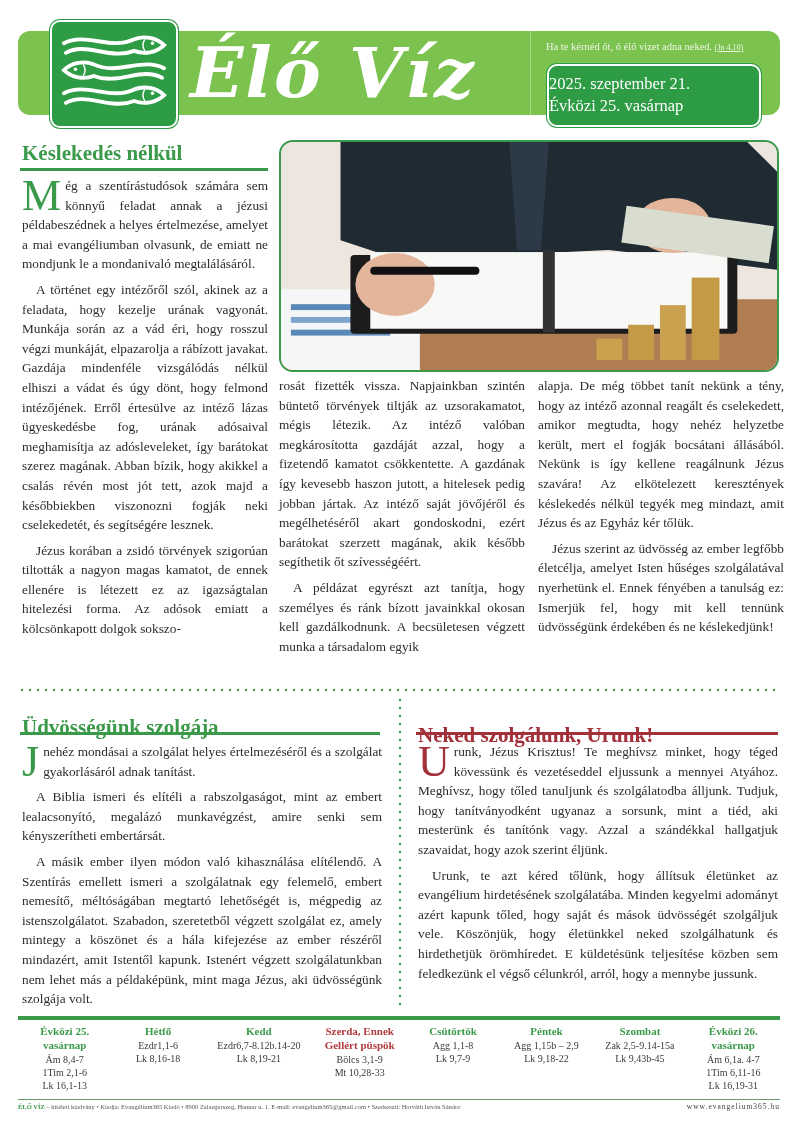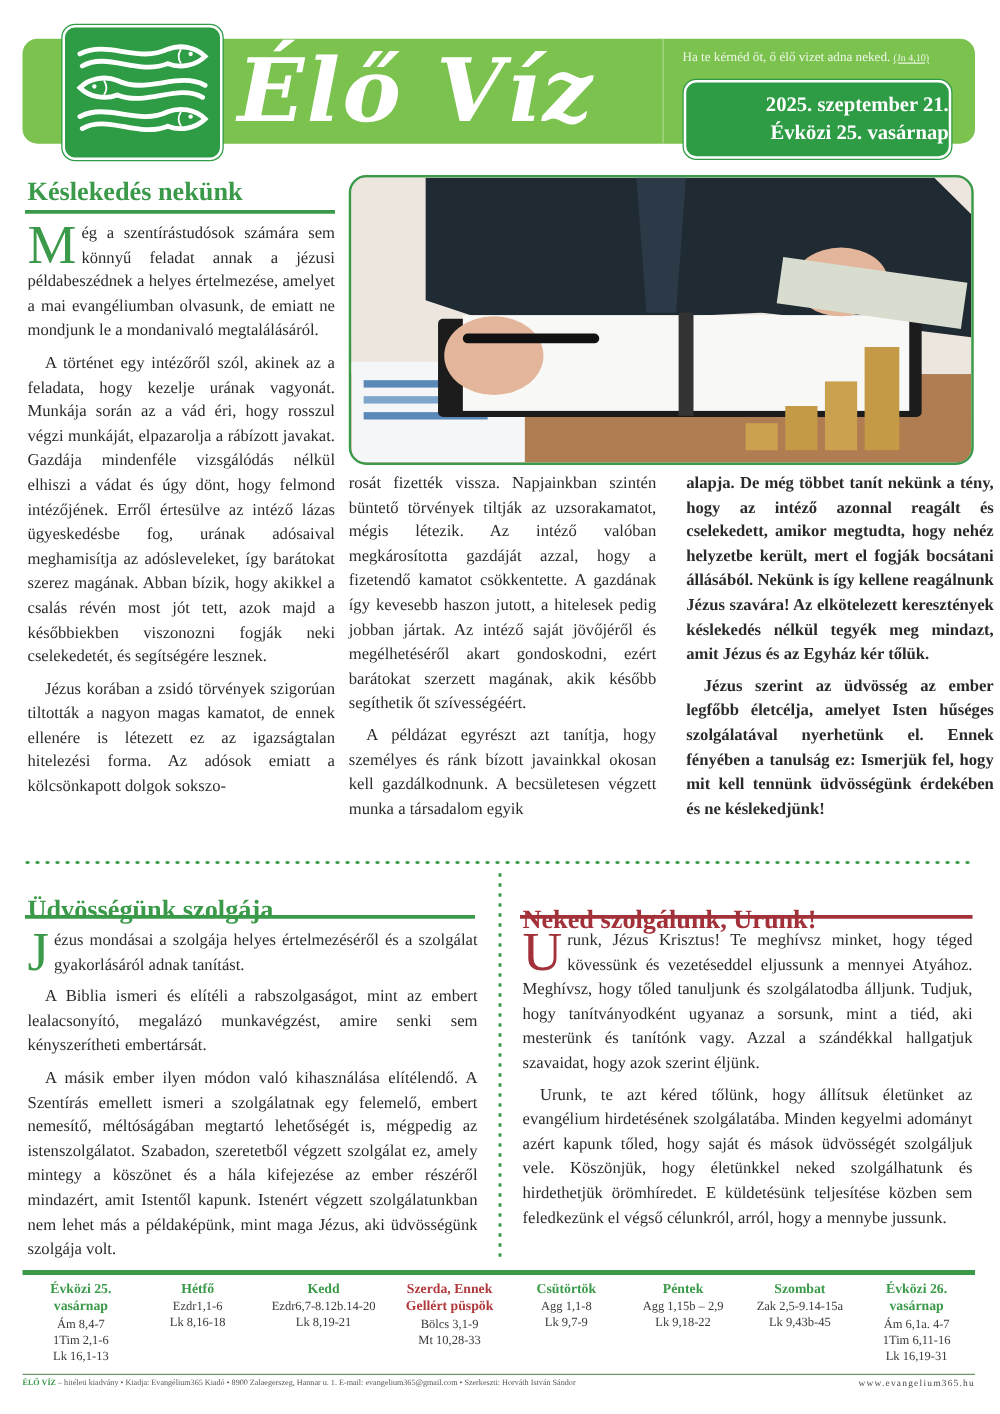--- a/index.html
+++ b/index.html
@@ -28,21 +28,21 @@
   }
   .motto {
     position: absolute; left: 546px; top: 41px; width: 226px;
     font-size: 10.5px; color: #eef7e6; white-space: nowrap;
   }
   .motto .ref { font-size: 8px; text-decoration: underline; }
   .date-box {
     position: absolute; left: 547px; top: 64px; width: 214px; height: 63px;
     background: #2e9b45; border: 2px solid #ffffff; border-radius: 10px;
     box-shadow: 0 0 0 1px #2e9b45;
-    color: #ffffff; text-align: right; font-weight: bold; font-size: 16.5px; line-height: 22px;
+    color: #ffffff; text-align: left; font-weight: normal; font-size: 16.5px; line-height: 22px;
     padding-top: 7px;
   }
 
   
   .heading {
     position: absolute; font-weight: bold; font-size: 21px; line-height: 26px;
   }
   .heading.green { color: #3b9a4a; }
   .heading.red { color: #a3313a; }
   .rule { position: absolute; height: 3px; }
@@ -139,21 +139,21 @@
 <div class="motto">
   <span>Ha te kérnéd őt, ő élő vizet adna neked.</span>
   <span class="ref">(Jn 4,10)</span>
 </div>
 
 <div class="date-box">
   <div>2025. szeptember 21.</div>
   <div>Évközi 25. vasárnap</div>
 </div>
 
-<div class="heading green" style="left:22px; top:140px;">Késlekedés nekünk</div>
+<div class="heading green" style="left:22px; top:140px;">Késlekedés nélkül</div>
 <div class="rule green" style="left:20px; top:168px; width:248px;"></div>
 
 <div class="col" style="left:22px; top:176px; width:246px; height:500px;">
   <p class="first"><span class="dropcap green">M</span><span>ég a szentírástudósok számára sem könnyű feladat annak a jézusi példabeszédnek a helyes értelmezése, amelyet a mai evangéliumban olvasunk, de emiatt ne mondjunk le a mondanivaló megtalálásáról.</span></p>
   <p>A történet egy intézőről szól, akinek az a feladata, hogy kezelje urának vagyonát. Munkája során az a vád éri, hogy rosszul végzi munkáját, elpazarolja a rábízott javakat. Gazdája mindenféle vizsgálódás nélkül elhiszi a vádat és úgy dönt, hogy felmond intézőjének. Erről értesülve az intéző lázas ügyeskedésbe fog, urának adósaival meghamisítja az adósleveleket, így barátokat szerez magának. Abban bízik, hogy akikkel a csalás révén most jót tett, azok majd a későbbiekben viszonozni fogják neki cselekedetét, és segítségére lesznek.</p>
   <p>Jézus korában a zsidó törvények szigorúan tiltották a nagyon magas kamatot, de ennek ellenére is létezett ez az igazságtalan hitelezési forma. Az adósok emiatt a kölcsönkapott dolgok sokszo-</p>
 </div>
 
 <div class="photo">
   <svg viewBox="0 0 500 232" preserveAspectRatio="none">
@@ -185,33 +185,33 @@
     <rect x="382" y="166" width="26" height="56" fill="#c9a14f"></rect>
     <rect x="414" y="138" width="28" height="84" fill="#c49a47"></rect>
   </svg>
 </div>
 
 <div class="col" style="left:279px; top:376px; width:246px; height:300px;">
   <p class="first">rosát fizették vissza. Napjainkban szintén büntető törvények tiltják az uzsorakamatot, mégis létezik. Az intéző valóban megkárosította gazdáját azzal, hogy a fizetendő kamatot csökkentette. A gazdának így kevesebb haszon jutott, a hitelesek pedig jobban jártak. Az intéző saját jövőjéről és megélhetéséről akart gondoskodni, ezért barátokat szerzett magának, akik később segíthetik őt szívességéért.</p>
   <p>A példázat egyrészt azt tanítja, hogy személyes és ránk bízott javainkkal okosan kell gazdálkodnunk. A becsületesen végzett munka a társadalom egyik</p>
 </div>
 
-<div class="col" style="left:549px; top:376px; width:246px; height:300px;font-weight:bold;">
+<div class="col" style="left:538px; top:376px; width:246px; height:300px;">
   <p class="first">alapja. De még többet tanít nekünk a tény, hogy az intéző azonnal reagált és cselekedett, amikor megtudta, hogy nehéz helyzetbe került, mert el fogják bocsátani állásából. Nekünk is így kellene reagálnunk Jézus szavára! Az elkötelezett keresztények késlekedés nélkül tegyék meg mindazt, amit Jézus és az Egyház kér tőlük.</p>
   <p>Jézus szerint az üdvösség az ember legfőbb életcélja, amelyet Isten hűséges szolgálatával nyerhetünk el. Ennek fényében a tanulság ez: Ismerjük fel, hogy mit kell tennünk üdvösségünk érdekében és ne késlekedjünk!</p>
 </div>
 
 <div class="dots-h"></div>
 <div class="dots-v"></div>
 
 <div class="heading green" style="left:22px; top:682px;margin-top:32px;">Üdvösségünk szolgája</div>
 <div class="rule green" style="left:20px; top:732px; width:360px;"></div>
 
 <div class="col" style="left:22px; top:742px; width:360px; height:270px;">
-  <p class="first"><span class="dropcap green">J</span><span>ézus mondásai a szolgája helyes értelmezéséről és a szolgálat gyakorlásáról adnak tanítást.</span></p>
+  <p class="first"><span class="dropcap green">J</span><span>nehéz mondásai a szolgálat helyes értelmezéséről és a szolgálat gyakorlásáról adnak tanítást.</span></p>
   <p>A Biblia ismeri és elítéli a rabszolgaságot, mint az embert lealacsonyító, megalázó munkavégzést, amire senki sem kényszerítheti embertársát.</p>
   <p>A másik ember ilyen módon való kihasználása elítélendő. A Szentírás emellett ismeri a szolgálatnak egy felemelő, embert nemesítő, méltóságában megtartó lehetőségét is, mégpedig az istenszolgálatot. Szabadon, szeretetből végzett szolgálat ez, amely mintegy a köszönet és a hála kifejezése az ember részéről mindazért, amit Istentől kapunk. Istenért végzett szolgálatunkban nem lehet más a példaképünk, mint maga Jézus, aki üdvösségünk szolgája volt.</p>
 </div>
 
 <div class="heading red" style="left:418px; top:722px;">Neked szolgálunk, Urunk!</div>
 <div class="rule red" style="left:416px; top:732px; width:362px;"></div>
 
 <div class="col" style="left:418px; top:742px; width:360px; height:270px;">
   <p class="first"><span class="dropcap red">U</span><span>runk, Jézus Krisztus! Te meghívsz minket, hogy téged kövessünk és vezetéseddel eljussunk a mennyei Atyához. Meghívsz, hogy tőled tanuljunk és szolgálatodba álljunk. Tudjuk, hogy tanítványodként ugyanaz a sorsunk, mint a tiéd, aki mesterünk és tanítónk vagy. Azzal a szándékkal hallgatjuk szavaidat, hogy azok szerint éljünk.</span></p>
   <p>Urunk, te azt kéred tőlünk, hogy állítsuk életünket az evangélium hirdetésének szolgálatába. Minden kegyelmi adományt azért kapunk tőled, hogy saját és mások üdvösségét szolgáljuk vele. Köszönjük, hogy életünkkel neked szolgálhatunk és hirdethetjük örömhíredet. E küldetésünk teljesítése közben sem feledkezünk el végső célunkról, arról, hogy a mennybe jussunk.</p>

